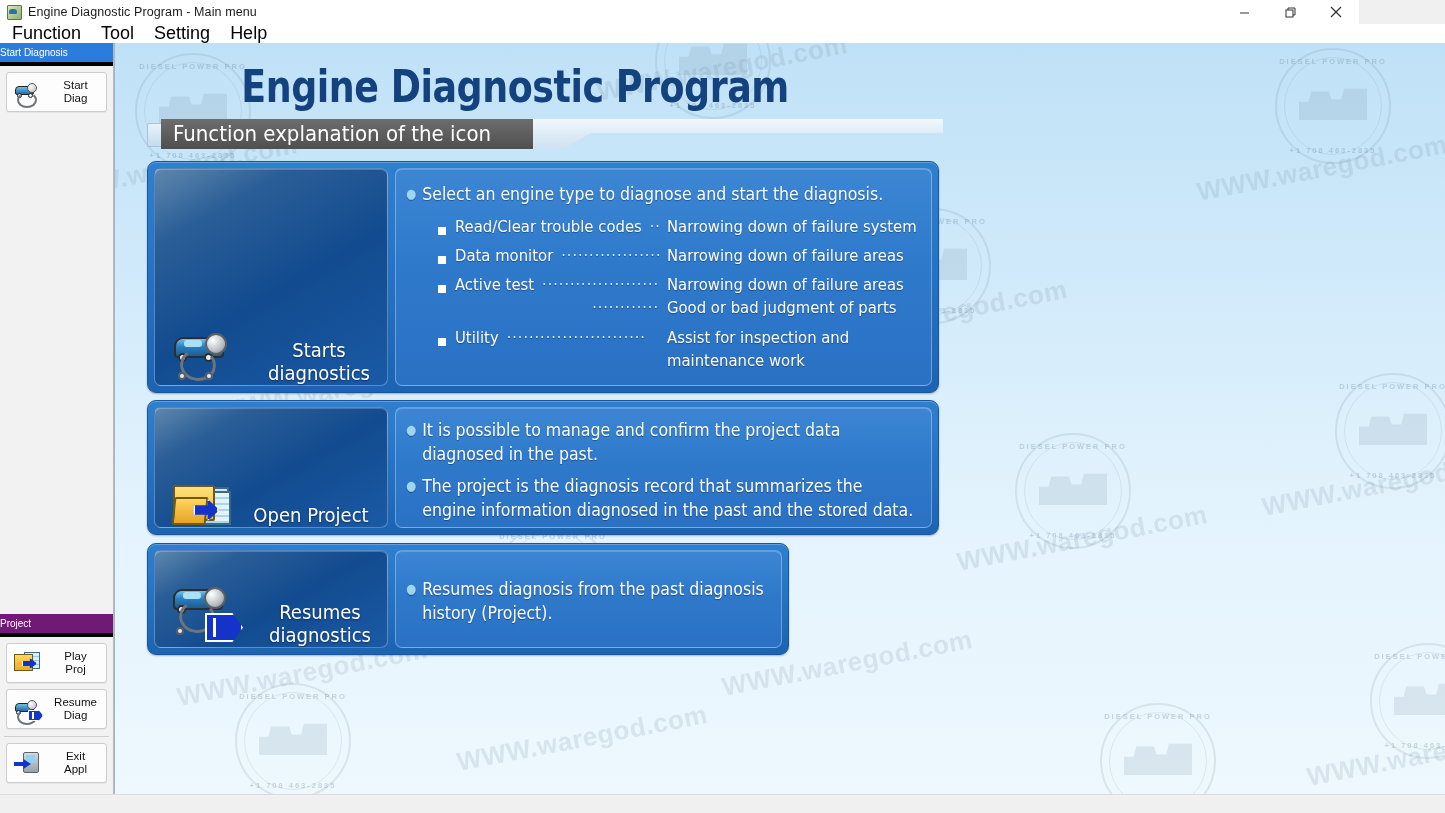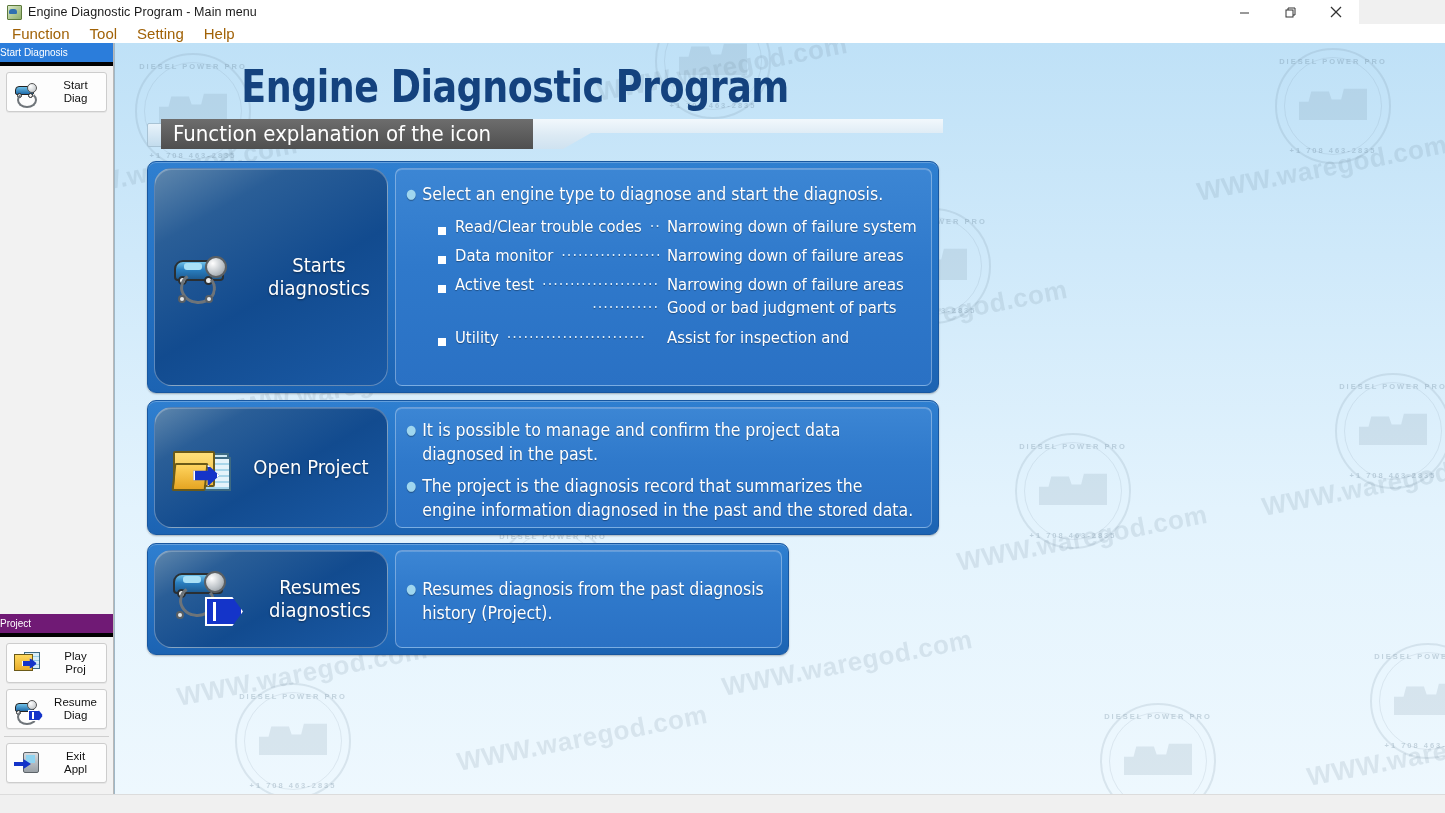--- a/index.html
+++ b/index.html
@@ -19,21 +19,21 @@
        background:linear-gradient(135deg,#d9e8c8,#8fae6a);border:1px solid #5d7a3c;border-radius:1px;}
   .tb-icon .car{position:absolute;left:3px;top:5px;width:8px;height:5px;background:#2f6fb0;border-radius:3px 3px 1px 1px;}
   .tb-title{font-size:12.5px;color:#1a1a1a;letter-spacing:.1px;white-space:nowrap;}
   .wbtns{margin-left:auto;display:flex;height:24px;}
   .wbtn{width:46px;height:24px;display:flex;align-items:center;justify-content:center;
         color:#333;font-size:12px;line-height:1;}
   .wbtn svg{display:block;}
 
   
   .menubar{position:absolute;left:0;top:24px;width:1445px;height:19px;background:#ffffff;display:flex;align-items:center;}
-  .menu-item{font-size:15px;color:#a16207;padding:0 9px;margin-left:2px;line-height:19px;}
+  .menu-item{font-size:18px;color:#000000;padding:0 9px;margin-left:2px;line-height:19px;}
   .menu-item:first-child{margin-left:3px;}
 
   
   .sidebar{position:absolute;left:0;top:43px;width:114px;height:752px;background:#f2f2f2;
            border-right:1px solid #b8b8b8;box-sizing:border-box;}
   .side-hdr{height:19px;background:#2b7ddb;color:#fff;font-size:10px;line-height:19px;
             border-bottom:4px solid #000000;}
   .side-hdr.blue2{background:#701a75;}
   .side-btn{position:relative;margin:6px 6px 0 6px;height:38px;background:#fdfdfd;border:1px solid #cdcdcd;
             border-radius:3px;display:flex;align-items:center;box-shadow:0 1px 0 rgba(0,0,0,.05);}
@@ -80,25 +80,25 @@
      background:linear-gradient(180deg,#f2f8fc 0%,#dceaf4 55%,#cfe2f0 100%);
      clip-path:polygon(0 0,100% 0,100% 14px,58px 14px,30px 30px,0 30px);
      border-bottom:1px solid #b9cfdd;}
 
   
   .panel{position:absolute;border-radius:9px;
      background:linear-gradient(180deg,#2f7fd0 0%,#2472c4 50%,#1c63b2 100%);
      border:1px solid #1857a0;
      box-shadow:0 1px 2px rgba(0,0,0,.28), inset 0 1px 0 rgba(255,255,255,.25);
      padding:6px;box-sizing:border-box;display:flex;gap:7px;}
-  .icon-box{width:232px;flex:0 0 232px;border-radius:18px;
+  .icon-box{width:232px;flex:0 0 232px;border-radius:7px;
      background:linear-gradient(150deg,#5f87ad 0%,#2a5e97 22%,#124b8f 55%,#1a5aa6 100%);
      border:1px solid rgba(255,255,255,.30);
      box-shadow:inset 0 1px 0 rgba(255,255,255,.22);
-     display:flex;align-items:center;justify-content:center;gap:18px;position:relative;}
+     display:flex;align-items:flex-end;justify-content:center;gap:18px;position:relative;}
   .icon-box .cap{color:#fff;font-size:20px;line-height:23px;text-align:center;
      text-shadow:0 1px 2px rgba(0,0,0,.45);
      font-family:"DejaVu Sans Condensed","Liberation Sans",sans-serif;}
   .text-box{flex:1;border-radius:7px;
      background:linear-gradient(180deg,#3c86d4 0%,#2f79cb 45%,#2a71c4 100%);
      border:1px solid rgba(255,255,255,.32);
      box-shadow:inset 0 1px 0 rgba(255,255,255,.20);
      padding:13px 14px 10px 10px;box-sizing:border-box;color:#fff;position:relative;}
   .bullet-line{display:flex;align-items:flex-start;font-size:17.5px;line-height:24px;
      font-family:"DejaVu Sans Condensed","Liberation Sans",sans-serif;
@@ -427,20 +427,21 @@
           <div class="sub-row" style="margin-top:7px;">
             <span class="sq"></span>
             <span class="sub-name">Utility</span>
             <span class="leader">·························</span>
             <span class="sub-desc">Assist for inspection and</span>
           </div>
           <div class="sub-row">
             <span class="sq" style="background:transparent;"></span>
             <span class="sub-name"></span>
             <span class="leader"></span>
+            <span class="sub-desc">maintenance work</span>
           </div>
         </div>
       </div>
     </div>
 
     <div class="panel" style="left:32px;top:357px;width:792px;height:135px;">
       <div class="icon-box">
         <div class="art" style="width:62px;height:50px;">
           <div class="folder">
             <div class="docs"></div>

